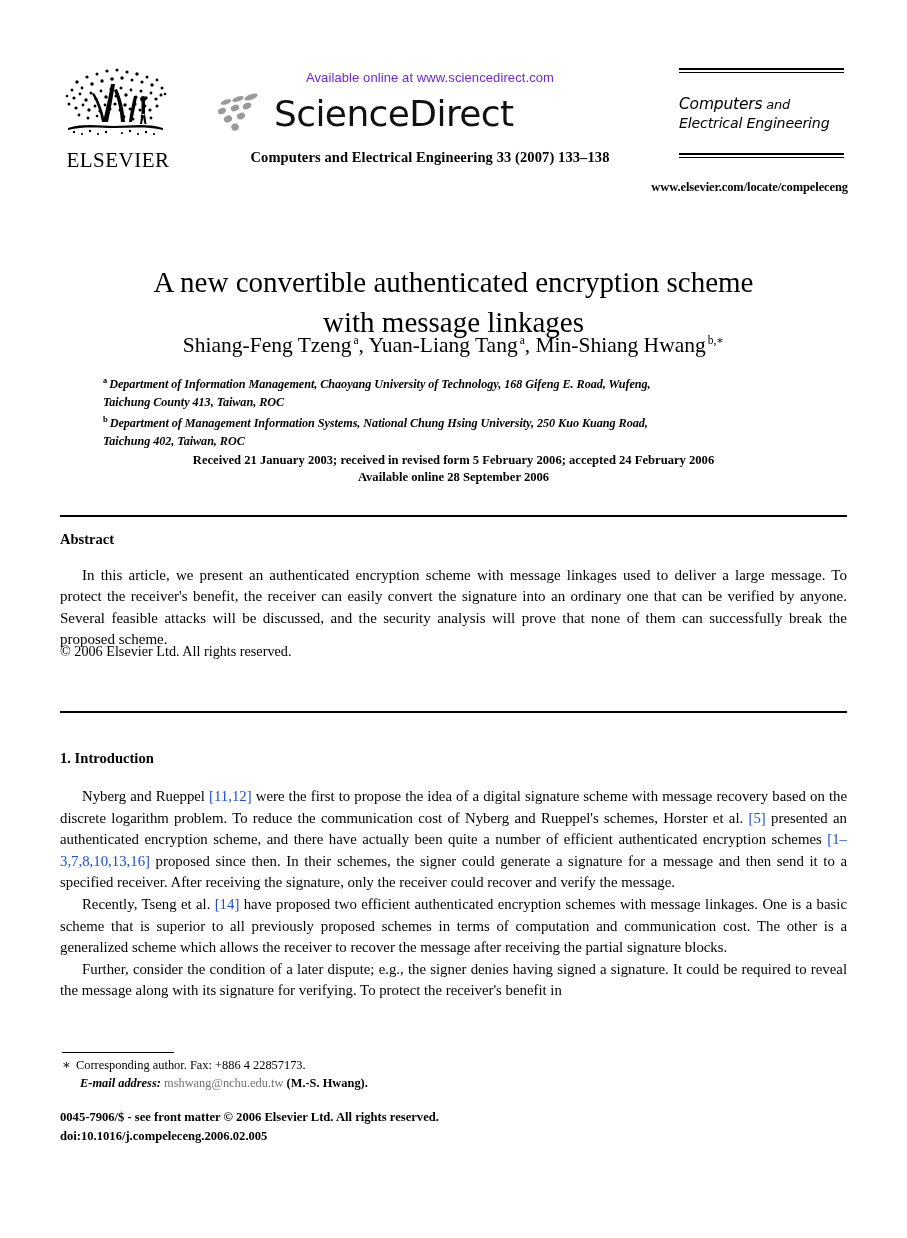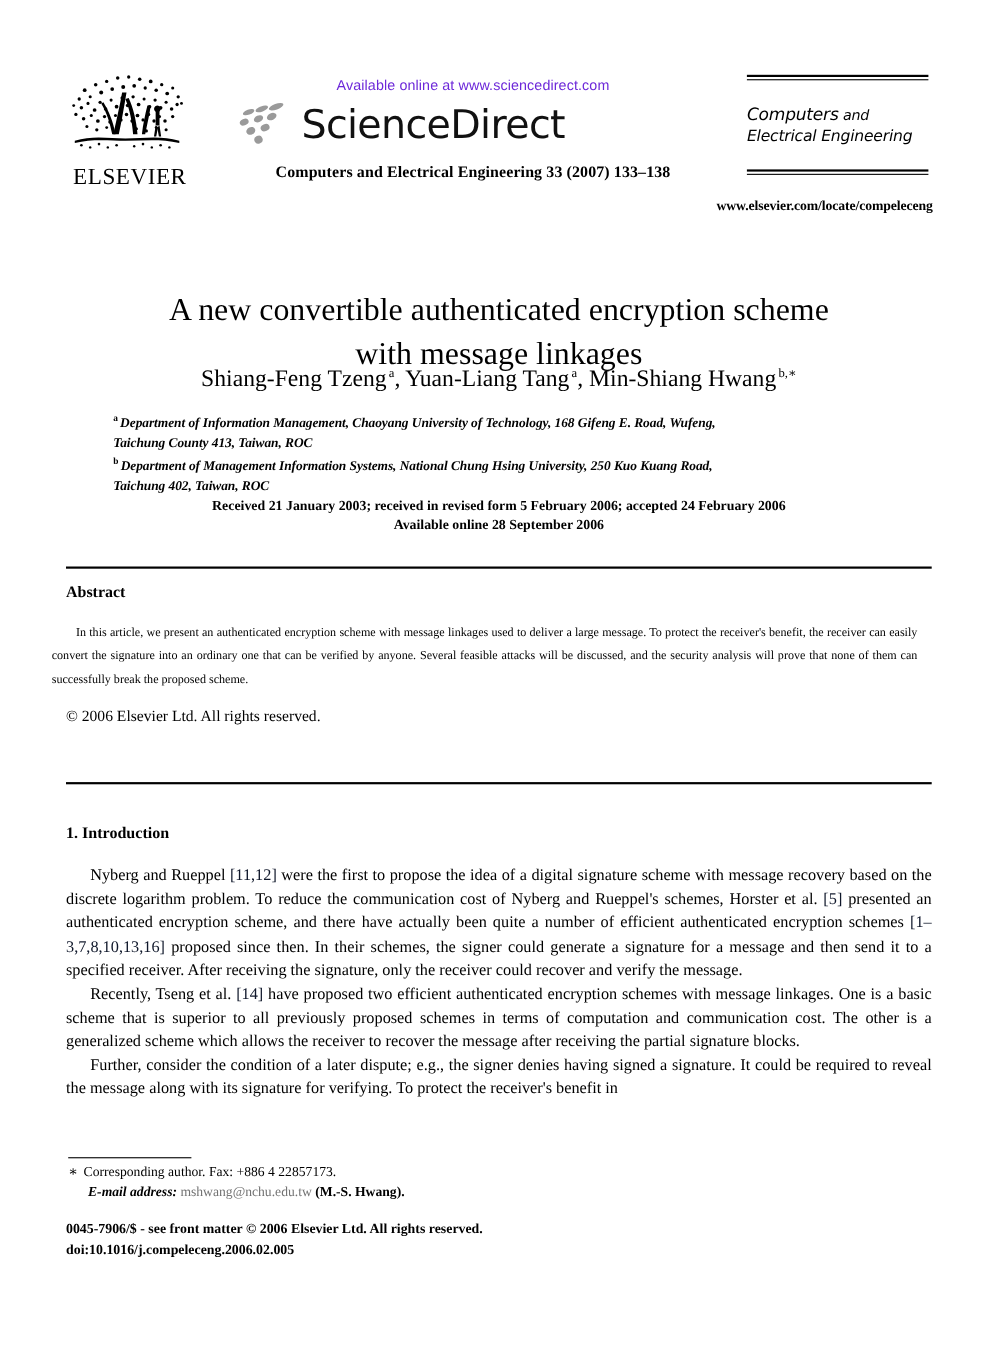--- a/index.html
+++ b/index.html
@@ -200,24 +200,24 @@
   
   .abstract-head {
     position: absolute;
     left: 60px;
     top: 531px;
     font-size: 14.5px;
     font-weight: bold;
   }
   .abstract-body {
     position: absolute;
-    left: 47px;
+    left: 60px;
     top: 565px;
     width: 787px;
-    font-size: 11px;
+    font-size: 15px;
     line-height: 21.4px;
     text-align: justify;
     text-indent: 22px;
   }
   .abstract-copy {
     position: absolute;
     left: 60px;
     top: 641px;
     width: 787px;
     font-size: 14.2px;
@@ -250,21 +250,21 @@
     top: 786px;
     width: 787px;
     font-size: 14.8px;
     line-height: 21.6px;
     text-align: justify;
   }
   .body-col p {
     margin: 0;
     text-indent: 22px;
   }
-  .cite { color: #0f172a; }
+  .cite { color: #1d4ed8; }
 
   
   .foot-rule {
     position: absolute;
     left: 62px;
     top: 1052px;
     width: 112px;
     border: 0;
     border-top: 1.3px solid #000;
     margin: 0;

